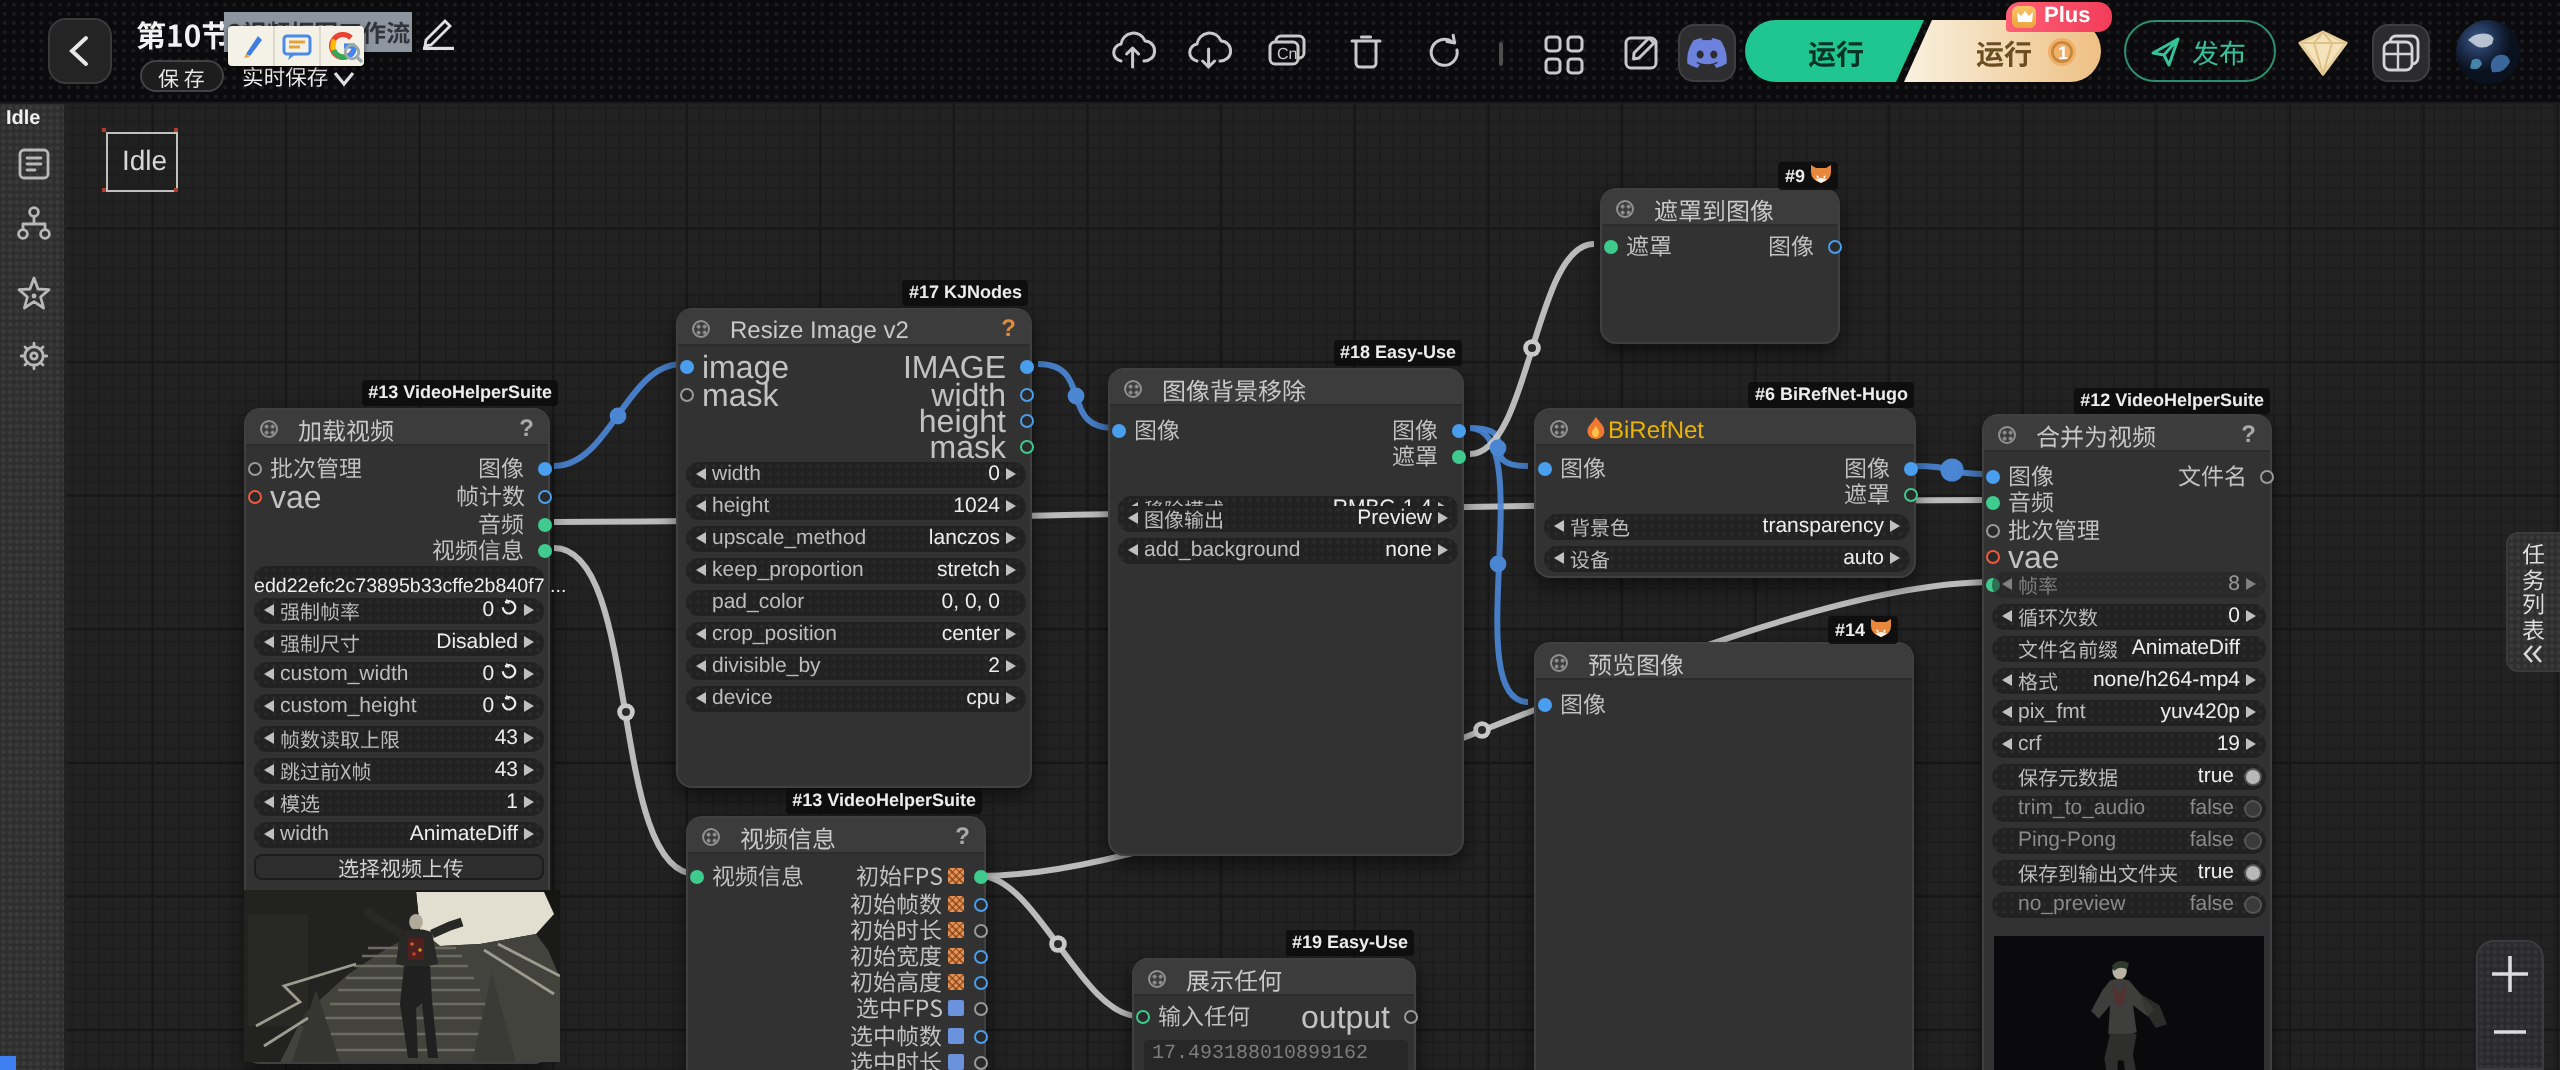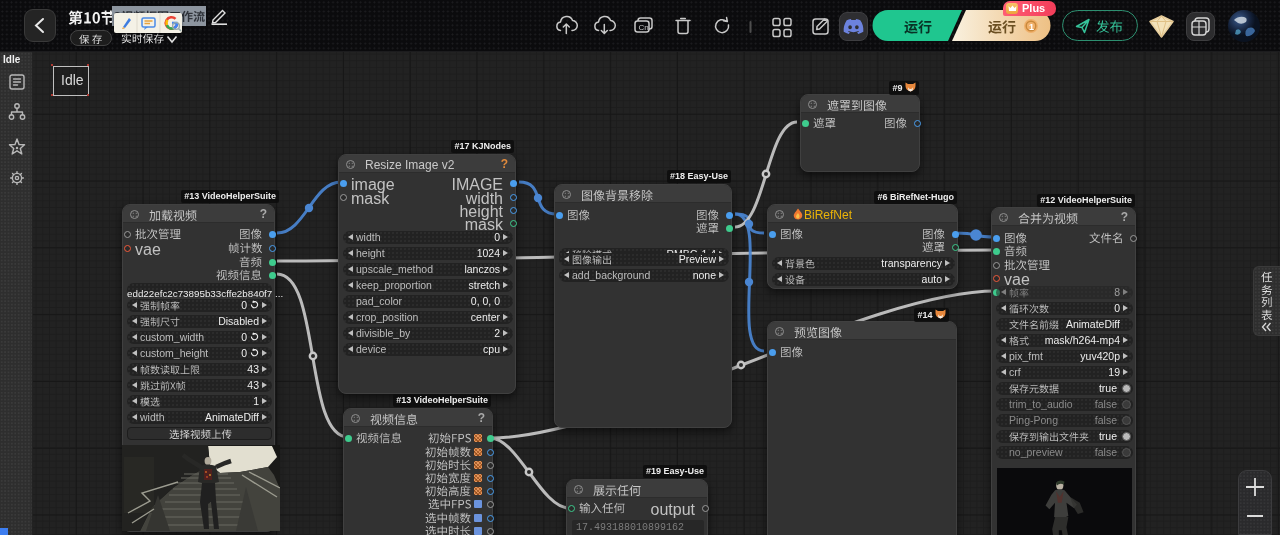--- a/index.html
+++ b/index.html
@@ -513,21 +513,21 @@
           <path d="M4.2 3.4C4.5 3.9 4.9 4.5 5 4.9L5.8 4.7C5.7 4.3 5.3 3.6 5 3.1ZM0.5 5V5.7H2.1C2.6 7.2 3.4 8.5 4.5 9.6C3.4 10.5 2 11.2 0.4 11.7C0.5 11.8 0.8 12.2 0.8 12.4C2.5 11.8 3.9 11.1 5 10.1C6.2 11.1 7.5 11.9 9.2 12.3C9.3 12.1 9.5 11.8 9.7 11.6C8.1 11.2 6.7 10.5 5.6 9.6C6.6 8.6 7.4 7.3 8 5.7H9.5V5ZM5 9.1C4.1 8.1 3.4 7 2.8 5.7H7.1C6.6 7 5.9 8.2 5 9.1Z M13.2 8.2V8.9H16V12.4H16.8V8.9H19.5V8.2H16.8V6H19.1V5.2H16.8V3.3H16V5.2H14.7C14.8 4.8 14.9 4.3 15 3.8L14.3 3.7C14.1 5 13.7 6.3 13.1 7.1C13.3 7.2 13.6 7.4 13.7 7.5C14 7.1 14.2 6.6 14.5 6H16V8.2ZM12.7 3.2C12.1 4.7 11.3 6.2 10.3 7.2C10.4 7.4 10.7 7.8 10.8 8C11.1 7.6 11.4 7.2 11.7 6.8V12.4H12.4V5.6C12.8 4.9 13.1 4.2 13.4 3.4Z M22.6 6.3C23.1 6.7 23.7 7.1 24.2 7.5C23 8.2 21.7 8.6 20.5 8.9C20.6 9 20.8 9.4 20.9 9.6C21.4 9.4 22 9.3 22.5 9.1V12.4H23.3V11.9H27.7V12.4H28.5V8.2H24.5C26.2 7.3 27.6 6.1 28.4 4.5L27.9 4.2L27.8 4.2H24.3C24.5 3.9 24.7 3.6 24.9 3.3L24.1 3.2C23.5 4.1 22.3 5.2 20.7 6C20.9 6.1 21.1 6.4 21.2 6.6C22.2 6.1 23 5.5 23.6 4.9H27.3C26.7 5.8 25.9 6.5 24.9 7.1C24.4 6.7 23.7 6.2 23.2 5.9ZM27.7 11.2H23.3V8.9H27.7Z M36 6.5V10.6H36.7V6.5ZM38.1 6.2V11.5C38.1 11.6 38 11.7 37.9 11.7C37.7 11.7 37.1 11.7 36.5 11.6C36.6 11.8 36.8 12.2 36.8 12.4C37.6 12.4 38.1 12.3 38.4 12.2C38.7 12.1 38.8 11.9 38.8 11.5V6.2ZM37.2 3.2C37 3.6 36.6 4.3 36.3 4.8H33.3L33.8 4.6C33.6 4.2 33.2 3.6 32.8 3.2L32.1 3.4C32.4 3.8 32.8 4.4 33 4.8H30.5V5.5H39.5V4.8H37.1C37.4 4.4 37.8 3.9 38 3.4ZM34.1 8.6V9.6H31.9V8.6ZM34.1 8H31.9V7H34.1ZM31.2 6.4V12.3H31.9V10.2H34.1V11.5C34.1 11.7 34 11.7 33.9 11.7C33.8 11.7 33.3 11.7 32.8 11.7C32.9 11.9 33 12.2 33.1 12.4C33.7 12.4 34.2 12.3 34.5 12.2C34.7 12.1 34.8 11.9 34.8 11.5V6.4Z M40.4 11 40.5 11.7C41.4 11.4 42.4 11 43.4 10.6L43.3 10C42.2 10.4 41.1 10.8 40.4 11ZM40.6 7.4C40.7 7.3 40.9 7.2 42 7.1C41.6 7.8 41.2 8.3 41.1 8.5C40.8 8.9 40.6 9.1 40.4 9.2C40.5 9.3 40.6 9.6 40.6 9.8C40.8 9.7 41.1 9.5 43.3 9C43.2 8.8 43.2 8.5 43.2 8.3L41.6 8.7C42.3 7.8 42.9 6.8 43.4 5.7L42.9 5.4C42.7 5.7 42.5 6.1 42.4 6.4L41.3 6.6C41.8 5.7 42.3 4.6 42.6 3.5L42 3.2C41.7 4.4 41 5.8 40.9 6.1C40.7 6.4 40.5 6.7 40.3 6.7C40.4 6.9 40.5 7.2 40.6 7.4ZM43.5 5.4C43.9 5.5 44.2 5.8 44.6 6C44.2 6.6 43.7 7 43.2 7.2C43.3 7.4 43.5 7.6 43.6 7.8C44.1 7.4 44.7 7 45.1 6.4C45.3 6.7 45.6 6.9 45.7 7.1L46.2 6.6C46 6.4 45.7 6.2 45.4 5.9C45.8 5.3 46 4.6 46.2 3.8L45.8 3.7L45.7 3.7H43.5V4.4H45.4C45.3 4.8 45.1 5.2 44.9 5.5C44.6 5.3 44.2 5.1 43.9 4.9ZM46.4 5.4C46.7 5.6 47.1 5.9 47.5 6.1C47.1 6.6 46.6 7 46.1 7.2C46.3 7.3 46.5 7.6 46.5 7.7C47.1 7.5 47.6 7.1 48 6.5C48.4 6.8 48.7 7.1 48.9 7.4L49.4 6.9C49.2 6.6 48.8 6.3 48.4 6C48.8 5.4 49.1 4.7 49.3 3.8L48.9 3.7L48.8 3.7H46.5V4.4H48.5C48.4 4.8 48.2 5.3 47.9 5.6C47.5 5.4 47.2 5.1 46.8 4.9ZM43.4 9.8C43.7 10 44.1 10.2 44.5 10.5C44 11.1 43.4 11.6 42.7 11.8C42.8 12 43 12.2 43.1 12.4C43.8 12.1 44.4 11.6 45 10.9C45.3 11.2 45.5 11.4 45.7 11.6L46.1 11.2C46 10.9 45.7 10.7 45.3 10.4C45.7 9.8 46 9.1 46.2 8.2L45.8 8.1L45.6 8.1H43.4V8.7H45.4C45.2 9.2 45.1 9.6 44.8 10C44.5 9.8 44.1 9.6 43.8 9.4ZM48.6 8.7C48.4 9.3 48.1 9.8 47.8 10.3C47.5 9.8 47.2 9.3 47 8.7ZM46.4 8.1V8.7H46.5L46.4 8.7C46.7 9.5 47 10.2 47.4 10.8C46.9 11.3 46.3 11.6 45.7 11.9C45.8 12 46 12.2 46 12.4C46.7 12.2 47.3 11.8 47.8 11.3C48.2 11.8 48.7 12.2 49.2 12.4C49.3 12.2 49.5 12 49.7 11.8C49.1 11.6 48.6 11.2 48.2 10.8C48.8 10.1 49.2 9.3 49.4 8.2L49 8.1L48.9 8.1Z" fill="#bdbdbd"></path>
         </svg>
         <span class="wval">AnimateDiff</span>
       </div>
       <div class="wg" style="left:4px;top:125.5px;width:137px;">
         <i class="arl"></i>
         <i class="arr"></i>
         <svg style="position:absolute;left:13px;top:-1.0px;" width="20" height="15" viewBox="0 0 20 15">
           <path d="M5.8 4.9H7.9C7.6 5.6 7.2 6.1 6.8 6.6C6.3 6.1 5.9 5.6 5.6 5.1ZM2 3.2V5.3H0.5V6H1.9C1.6 7.4 1 9 0.3 9.8C0.4 10 0.6 10.3 0.7 10.5C1.2 9.8 1.7 8.8 2 7.6V12.4H2.7V7.3C3 7.8 3.4 8.3 3.6 8.6L4 8C3.8 7.8 3 6.8 2.7 6.5V6H3.9L3.6 6.2C3.8 6.4 4.1 6.6 4.2 6.8C4.6 6.5 4.9 6.1 5.2 5.7C5.5 6.2 5.8 6.6 6.3 7.1C5.4 7.8 4.4 8.4 3.4 8.7C3.6 8.8 3.8 9.1 3.8 9.3C4.1 9.2 4.4 9.1 4.6 9V12.4H5.3V12H8.1V12.4H8.8V8.9L9.3 9.1C9.4 8.9 9.6 8.6 9.8 8.4C8.8 8.1 7.9 7.7 7.3 7.1C8 6.4 8.5 5.5 8.9 4.5L8.4 4.2L8.3 4.3H6.1C6.3 4 6.4 3.7 6.5 3.4L5.8 3.2C5.4 4.2 4.8 5.2 4 5.9V5.3H2.7V3.2ZM5.3 11.3V9.4H8.1V11.3ZM5.1 8.7C5.7 8.4 6.2 8 6.8 7.6C7.2 8 7.8 8.4 8.5 8.7Z M17.1 3.7C17.6 4 18.2 4.6 18.5 4.9L19.1 4.5C18.8 4.1 18.1 3.6 17.6 3.3ZM15.7 3.2C15.7 3.9 15.7 4.5 15.7 5.1H10.6V5.8H15.8C16 9.5 16.9 12.4 18.5 12.4C19.3 12.4 19.5 11.9 19.7 10.2C19.5 10.1 19.2 9.9 19 9.7C18.9 11.1 18.8 11.6 18.6 11.6C17.6 11.6 16.8 9.2 16.5 5.8H19.5V5.1H16.5C16.5 4.5 16.4 3.9 16.4 3.2ZM10.6 11.4 10.8 12.1C12.1 11.8 13.9 11.4 15.7 11L15.6 10.3L13.4 10.8V8H15.3V7.3H10.9V8H12.7V10.9Z" fill="#bdbdbd"></path>
         </svg>
-        <span class="wval">mask/h264-mp4</span>
+        <span class="wval">none/h264-mp4</span>
       </div>
       <div class="wg" style="left:4px;top:141.5px;width:137px;">
         <i class="arl"></i>
         <i class="arr"></i>
         <span class="wlab">pix_fmt</span>
         <span class="wval">yuv420p</span>
       </div>
       <div class="wg" style="left:4px;top:157.5px;width:137px;">
         <i class="arl"></i>
         <i class="arr"></i>

